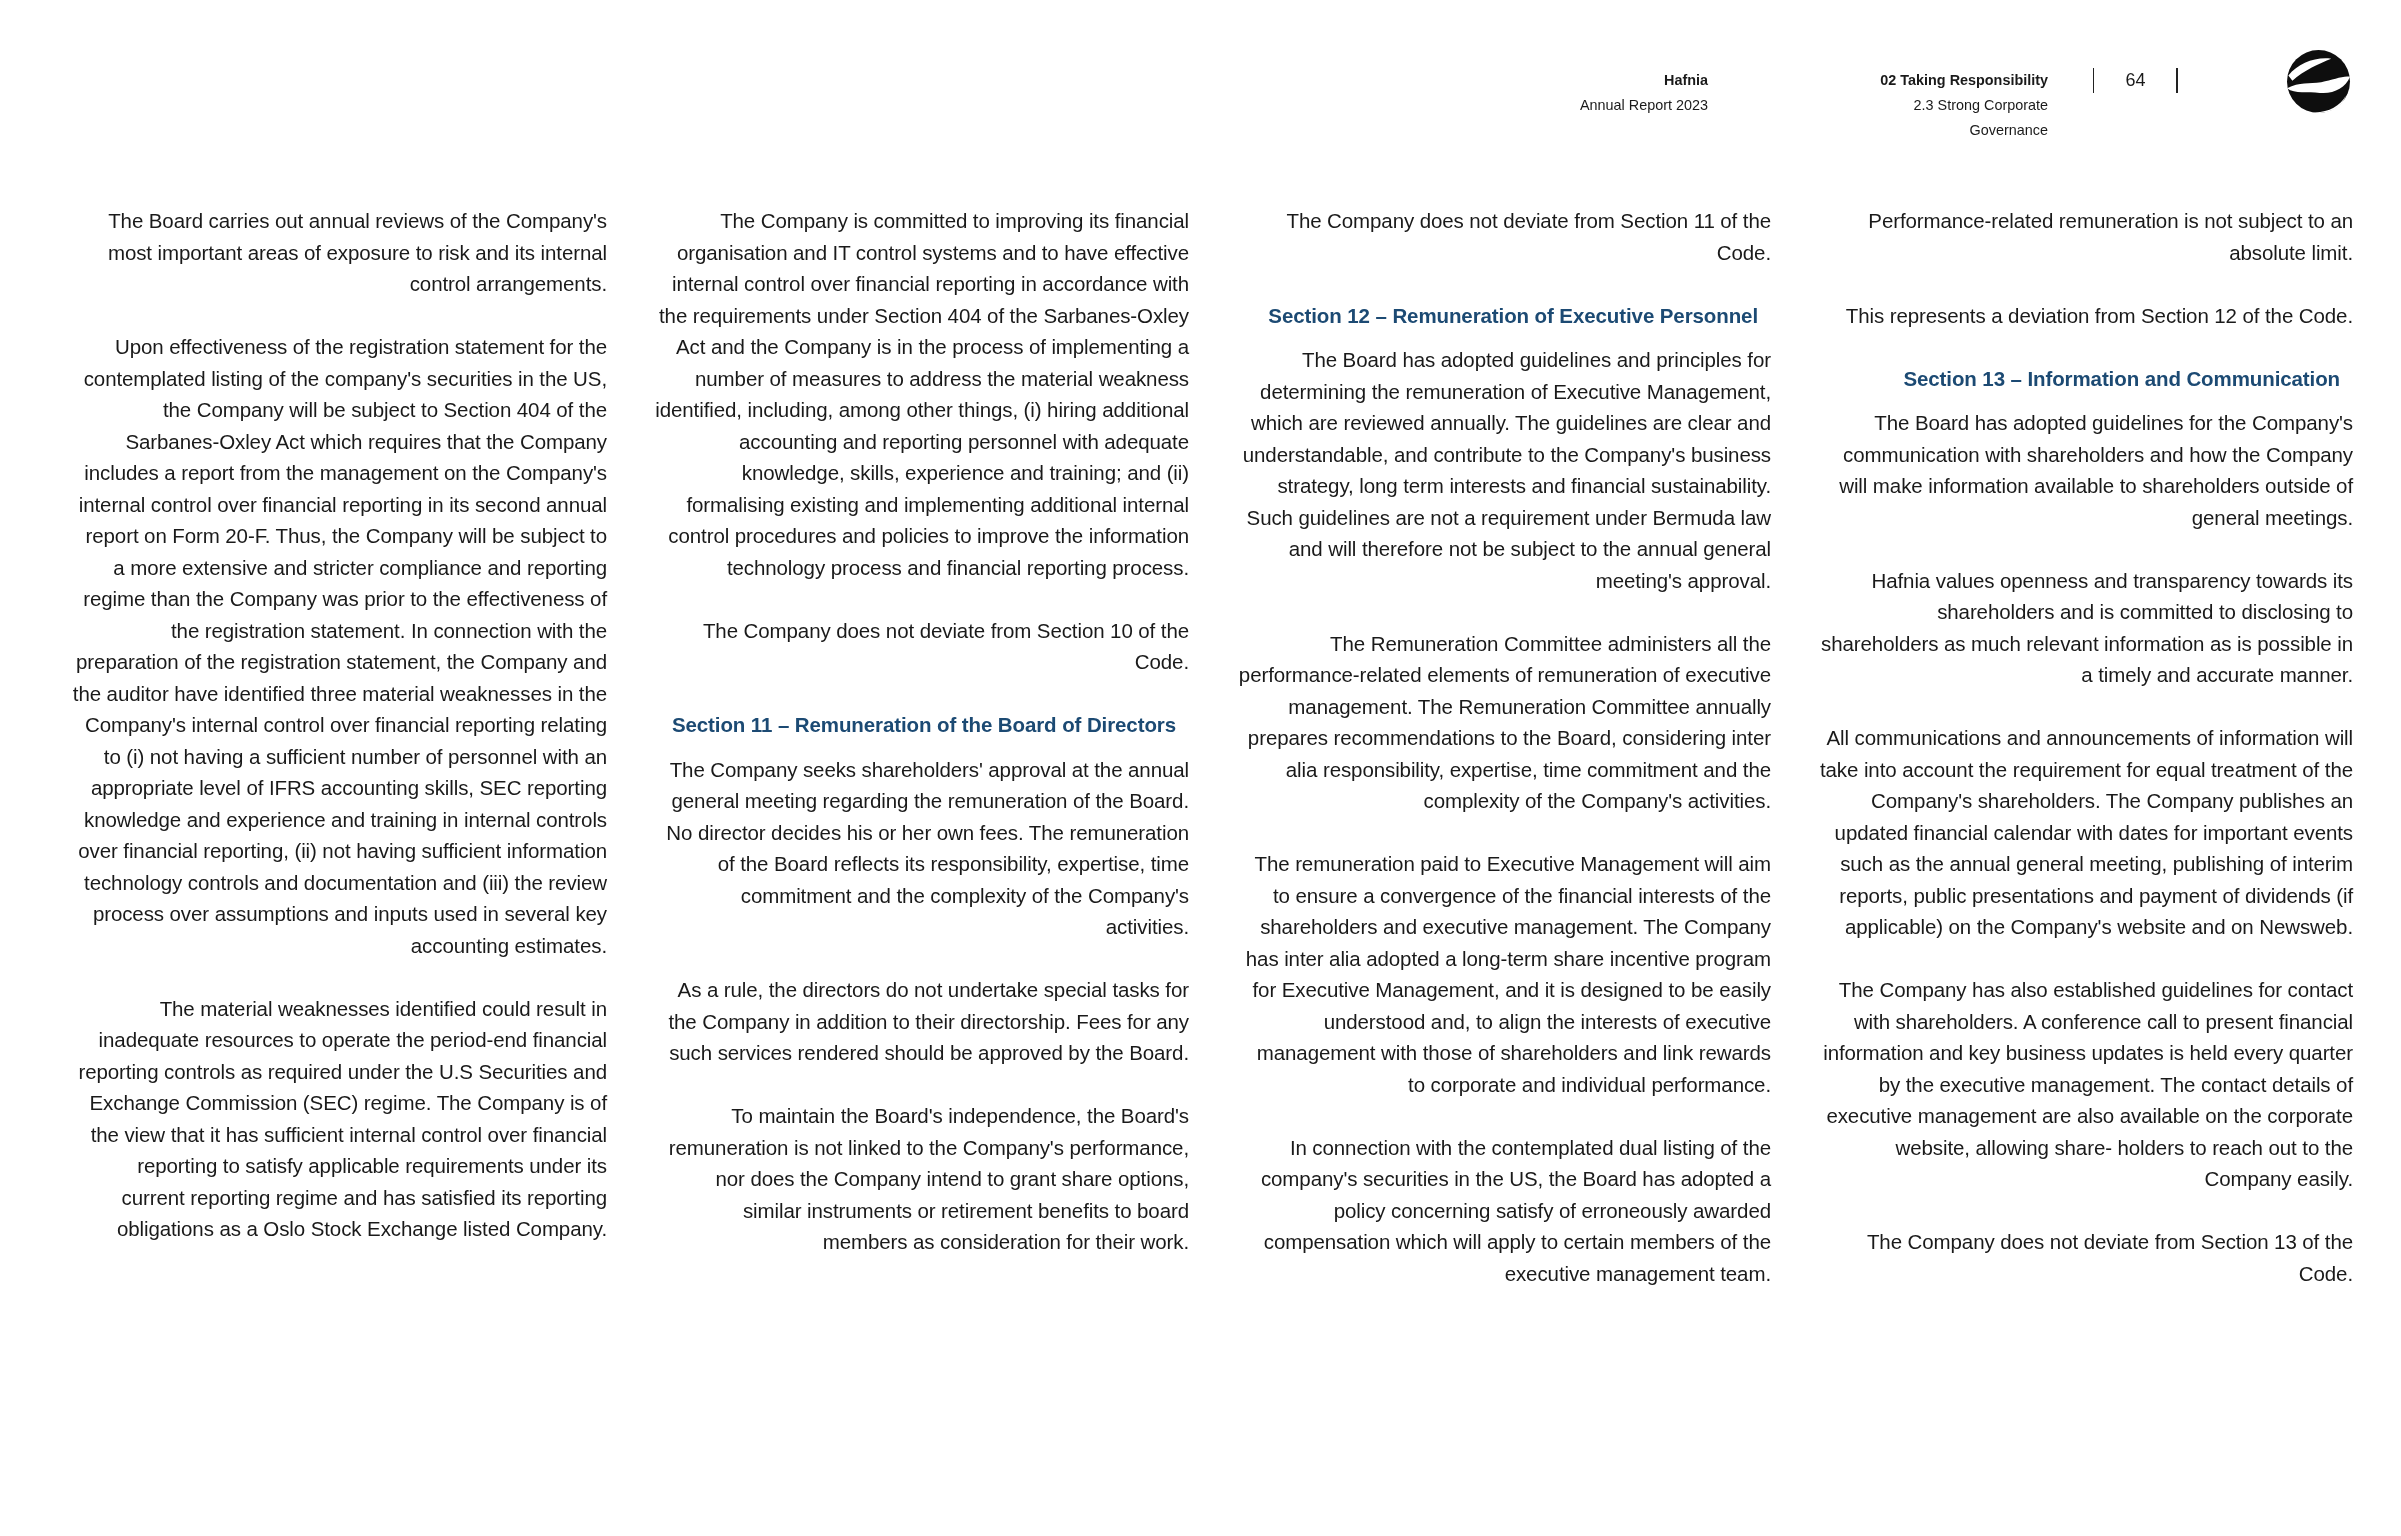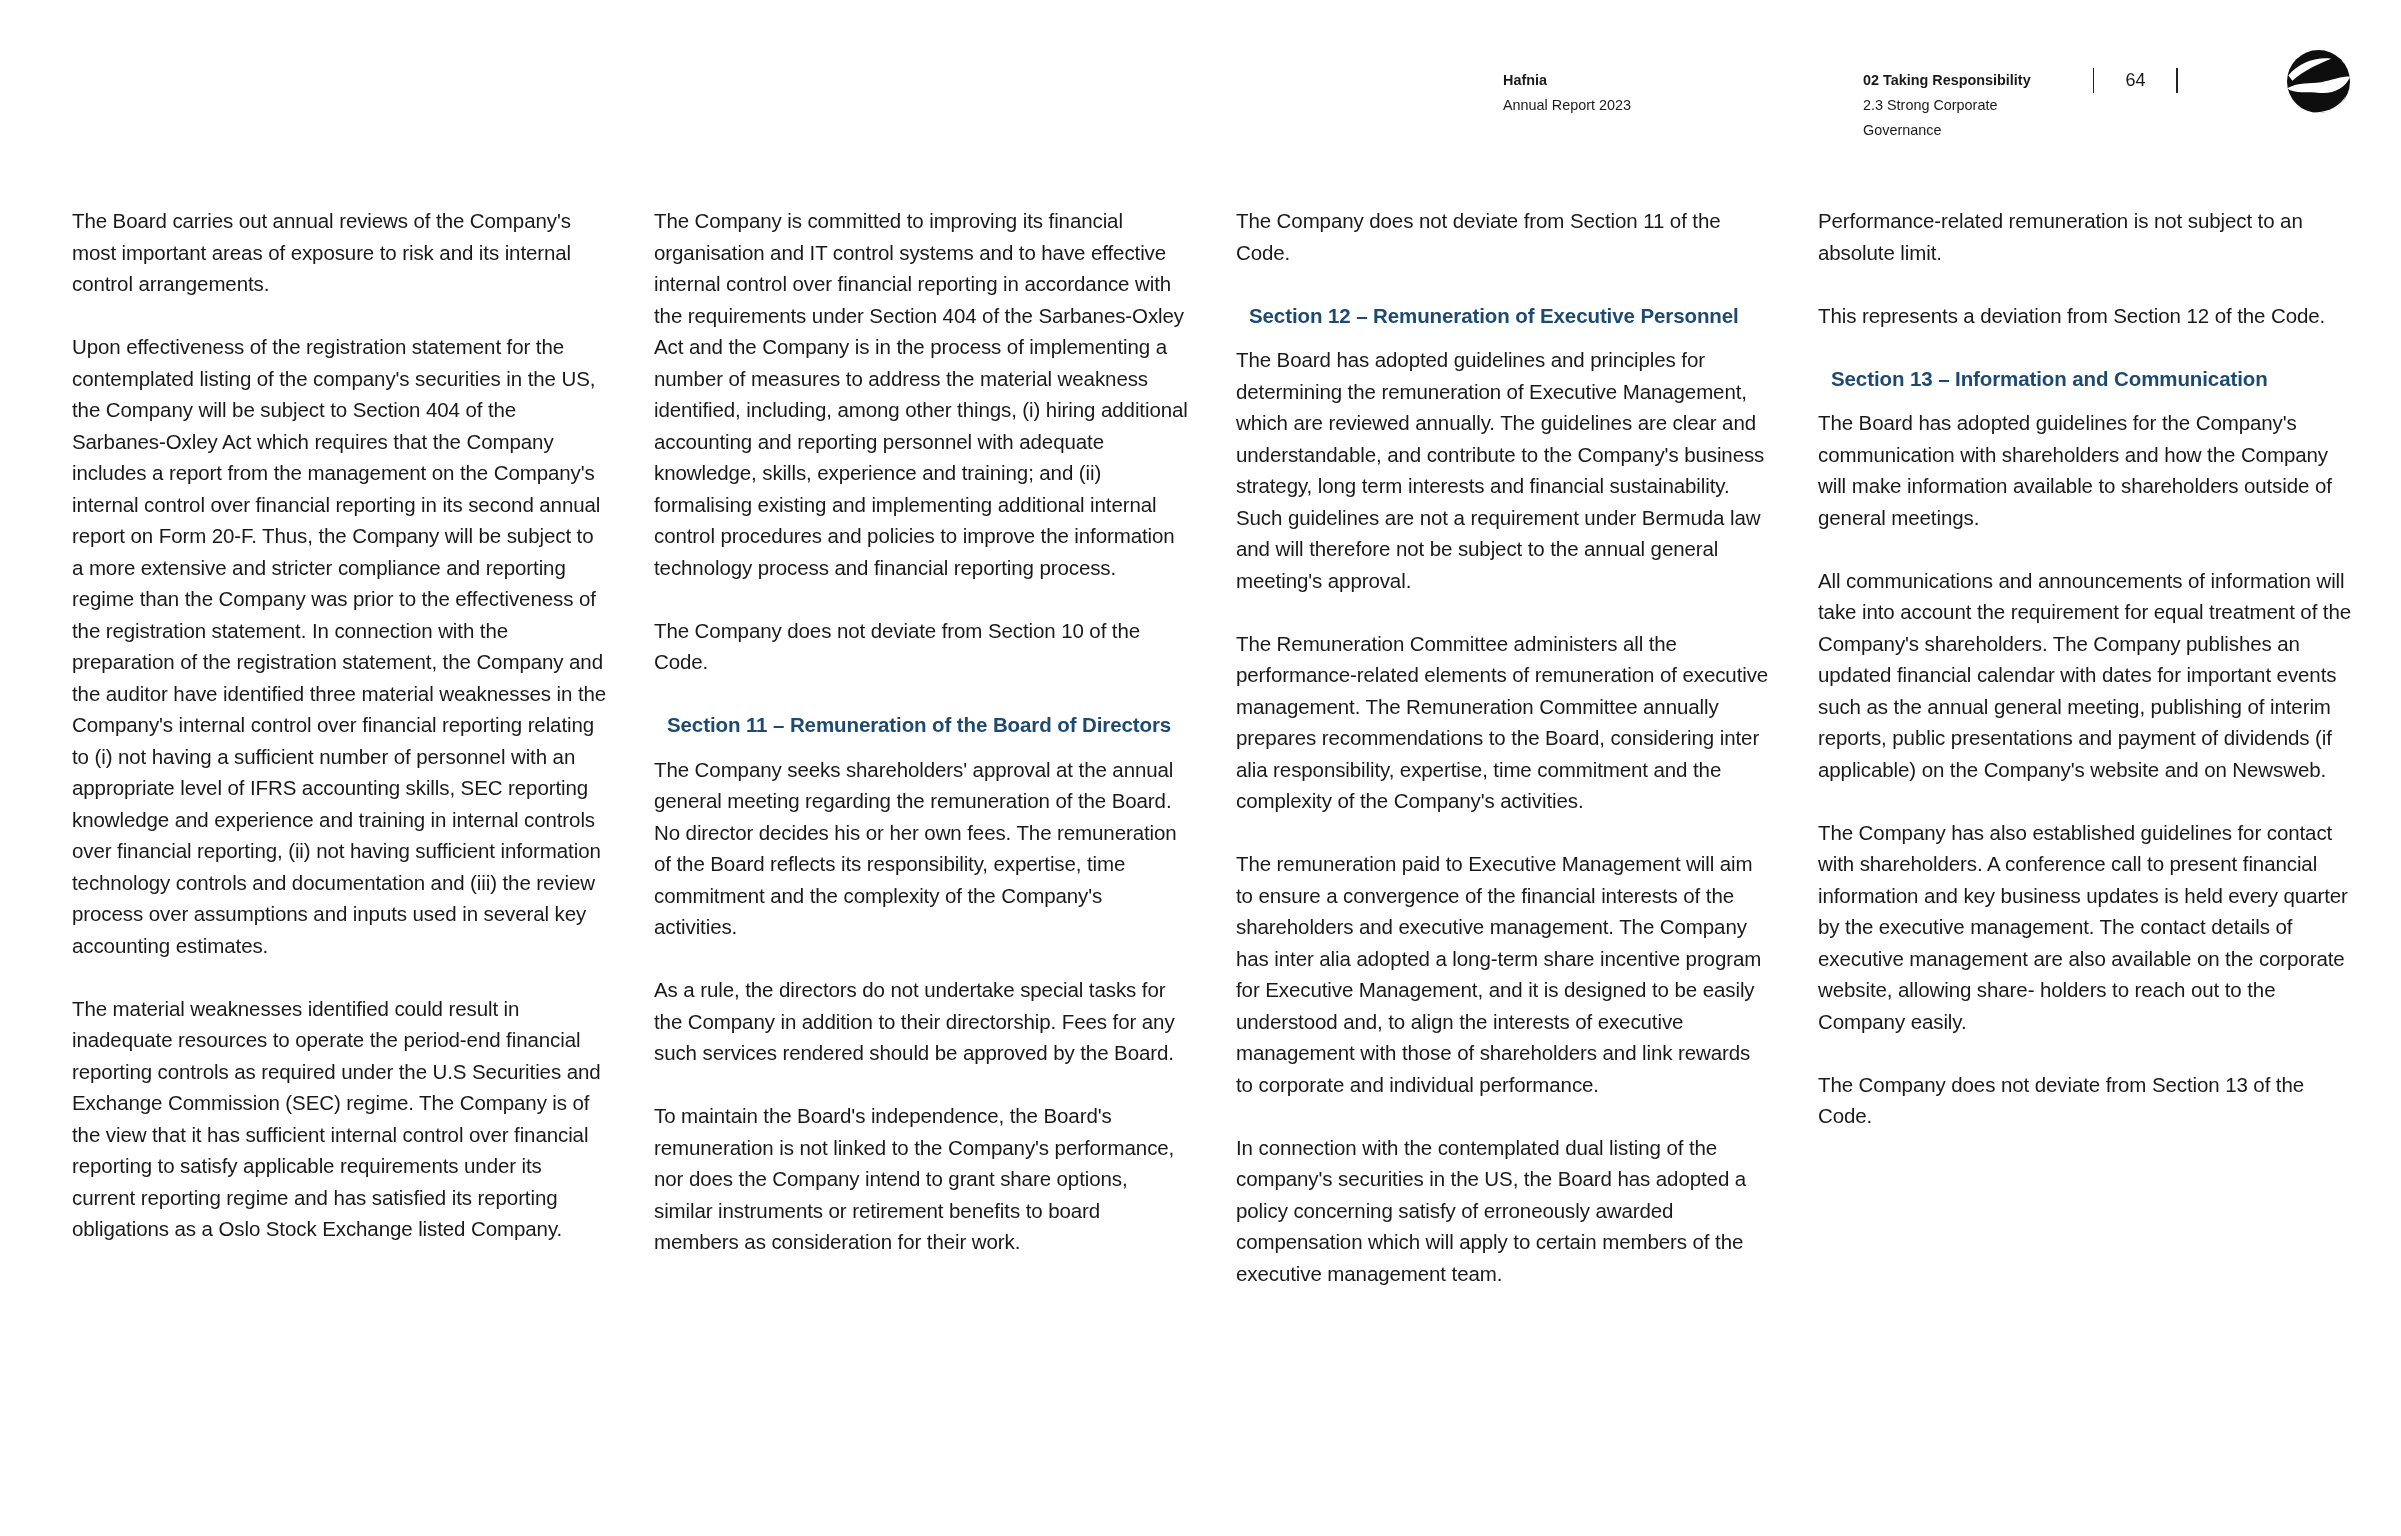--- a/index.html
+++ b/index.html
@@ -9,20 +9,21 @@
   }
   *{box-sizing:border-box;}
   html,body{margin:0;padding:0;background:#e8e8e8;}
   .page{
     position:relative;
     width:2401px;height:1537px;
     background:#ffffff;
     font-family:"Liberation Sans","DejaVu Sans",sans-serif;
     color:var(--text-dark);
     overflow:hidden;
+    text-align:right;
   }
   
   .hdr-block{position:absolute;font-size:14.4px;line-height:25px;}
   .brand{left:1503px;top:68px;width:205px;}
   .brand-name{font-weight:700;}
   .section-ref{left:1863px;top:68px;width:185px;}
   .section-title{font-weight:700;}
   .page-num{
     left:2093px;top:67px;
     display:flex;align-items:center;gap:31px;
@@ -102,20 +103,21 @@
         <p>The Board has adopted guidelines and principles for determining the remuneration of Executive Management, which are reviewed annually. The guidelines are clear and understandable, and contribute to the Company's business strategy, long term interests and financial sustainability. Such guidelines are not a requirement under Bermuda law and will therefore not be subject to the annual general meeting's approval.</p>
         <p>The Remuneration Committee administers all the performance-related elements of remuneration of executive management. The Remuneration Committee annually prepares recommendations to the Board, considering inter alia responsibility, expertise, time commitment and the complexity of the Company's activities.</p>
         <p>The remuneration paid to Executive Management will aim to ensure a convergence of the financial interests of the shareholders and executive management. The Company has inter alia adopted a long-term share incentive program for Executive Management, and it is designed to be easily understood and, to align the interests of executive management with those of shareholders and link rewards to corporate and individual performance.</p>
         <p>In connection with the contemplated dual listing of the company's securities in the US, the Board has adopted a policy concerning satisfy of erroneously awarded compensation which will apply to certain members of the executive management team.</p>
       </section>
     <section class="col">
         <p>Performance-related remuneration is not subject to an absolute limit.</p>
         <p>This represents a deviation from Section 12 of the Code.</p>
         <h3>Section 13 – Information and Communication</h3>
         <p>The Board has adopted guidelines for the Company's communication with shareholders and how the Company will make information available to shareholders outside of general meetings.</p>
+        <p>Hafnia values openness and transparency towards its shareholders and is committed to disclosing to shareholders as much relevant information as is possible in a timely and accurate manner.</p>
         <p>All communications and announcements of information will take into account the requirement for equal treatment of the Company's shareholders. The Company publishes an updated financial calendar with dates for important events such as the annual general meeting, publishing of interim reports, public presentations and payment of dividends (if applicable) on the Company's website and on Newsweb.</p>
         <p>The Company has also established guidelines for contact with shareholders. A conference call to present financial information and key business updates is held every quarter by the executive management. The contact details of executive management are also available on the corporate website, allowing share- holders to reach out to the Company easily.</p>
         <p>The Company does not deviate from Section 13 of the Code.</p>
       </section>
   </main>
 
 </div>
 
 
 </body></html>

